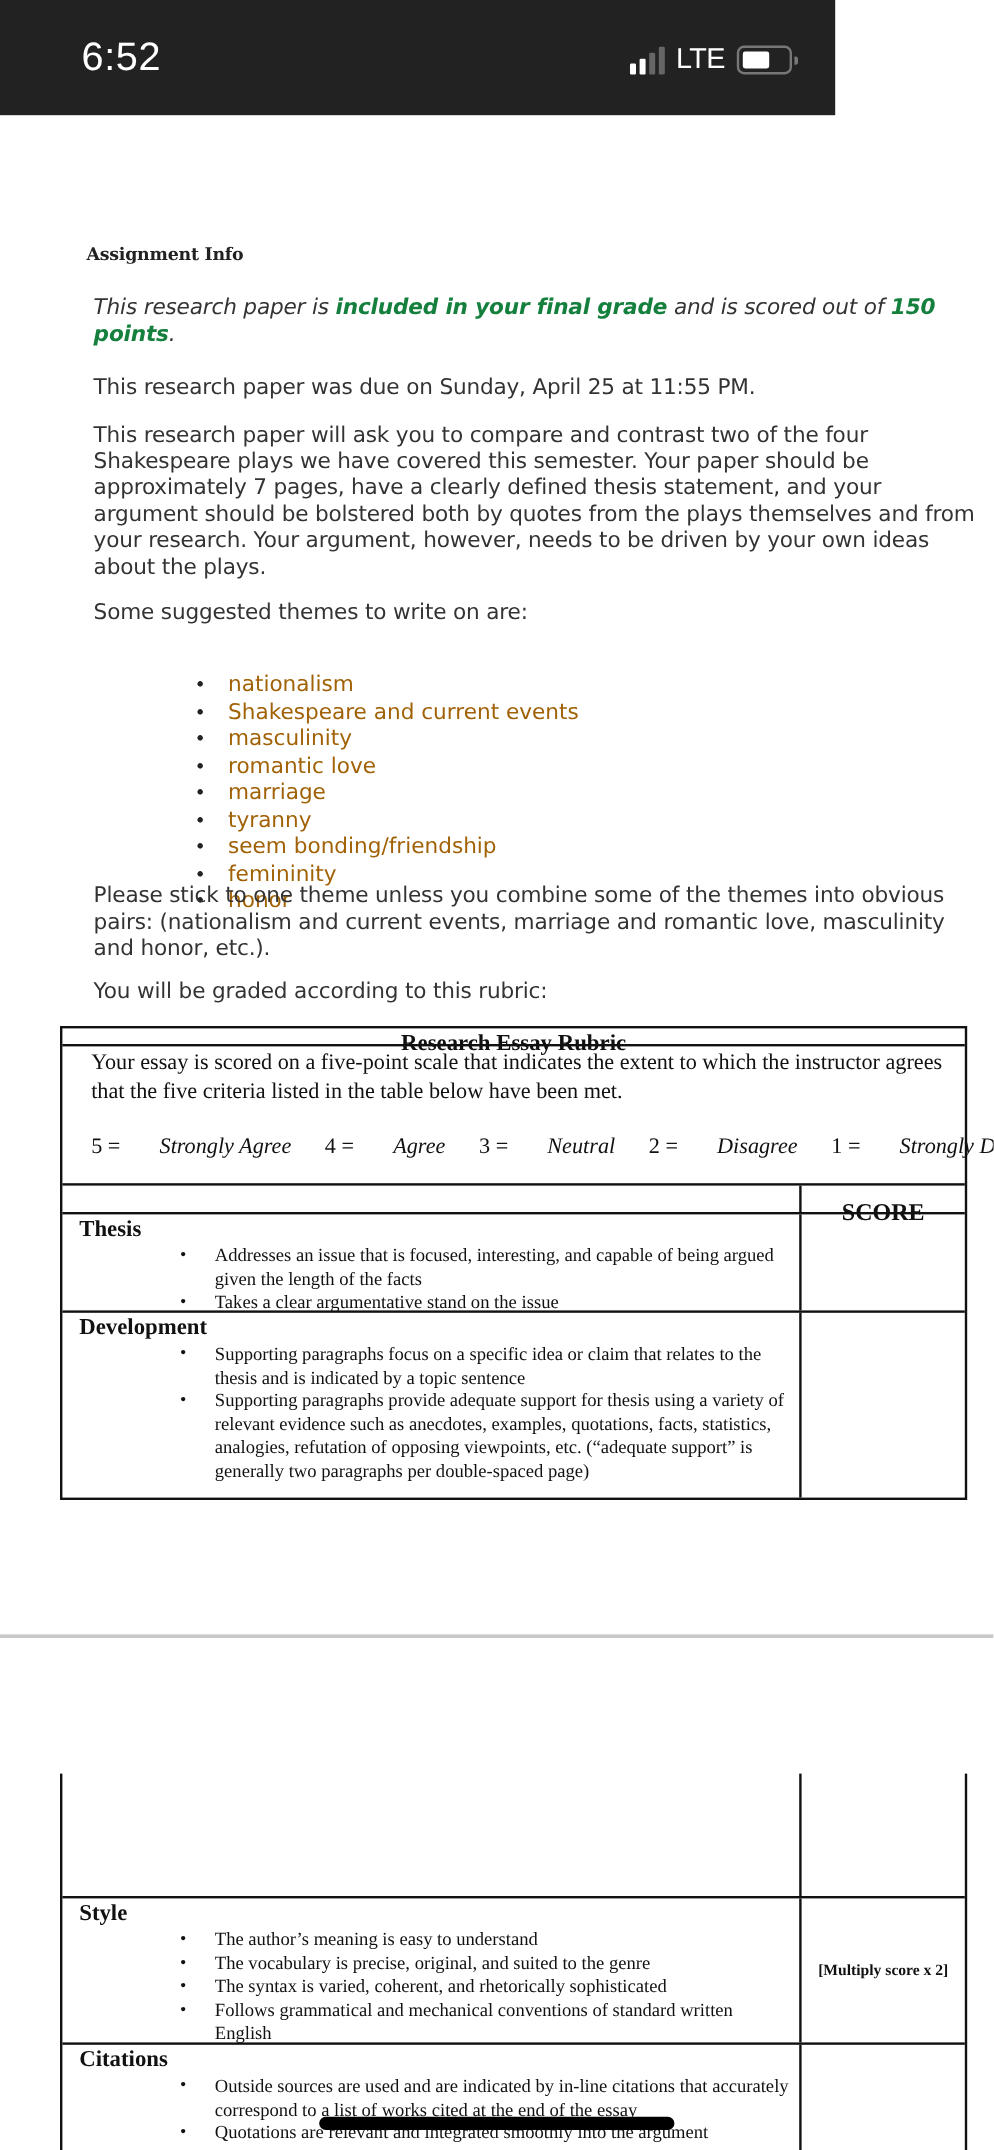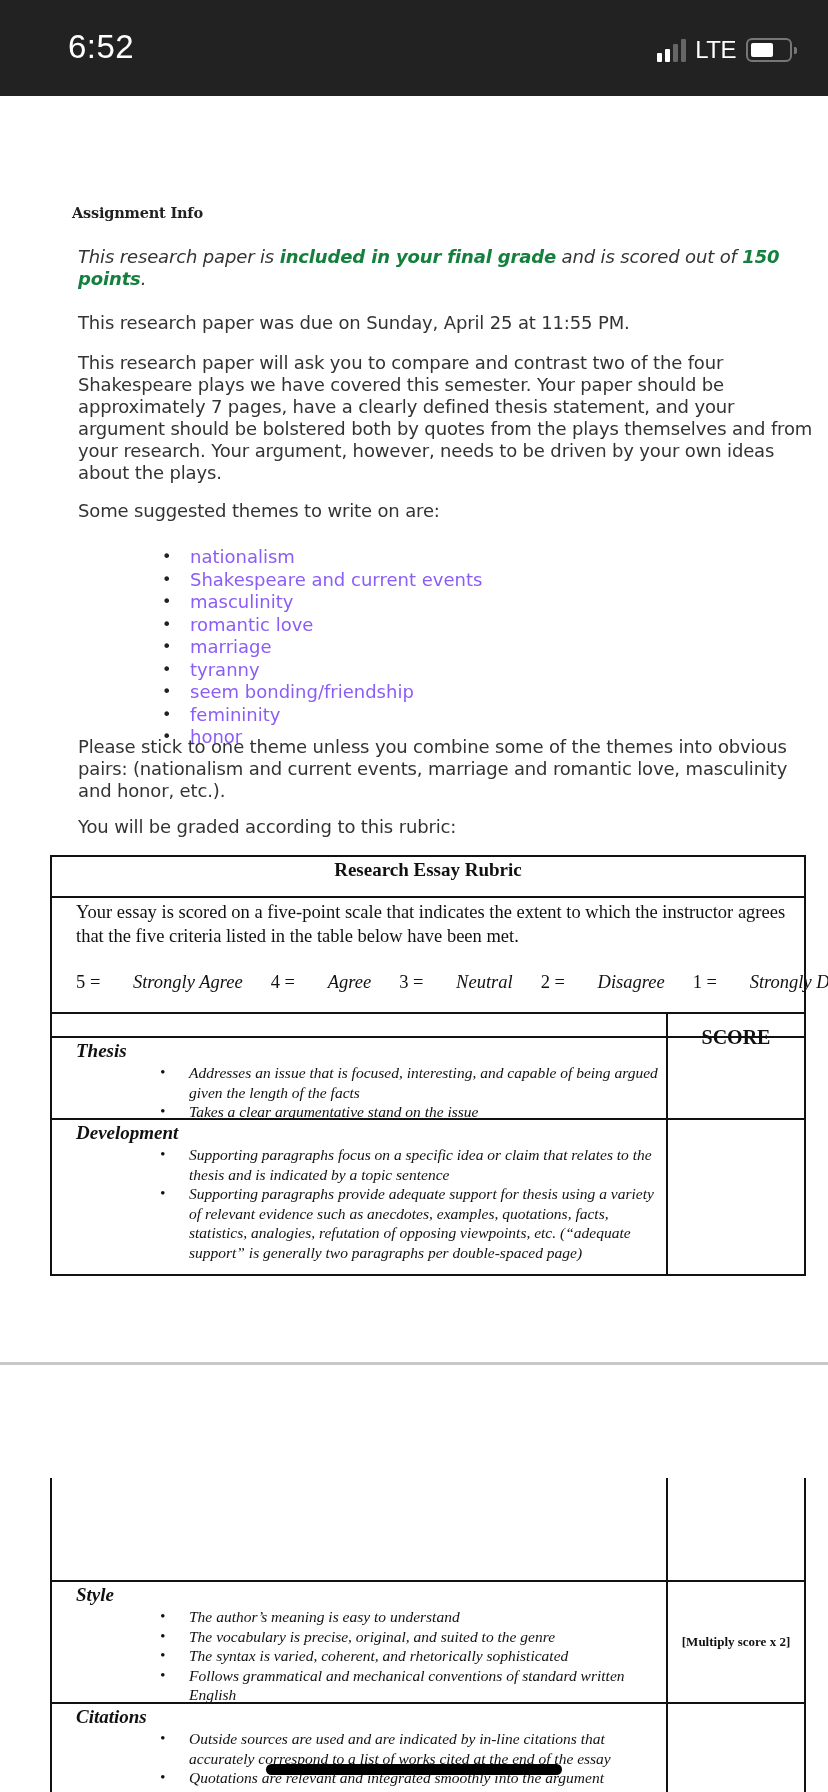--- a/index.html
+++ b/index.html
@@ -1,49 +1,49 @@
 <!DOCTYPE html>
 <html><head>
 <meta charset="utf-8">
 <style>
   * { box-sizing: border-box; margin: 0; padding: 0; }
   html, body { width: 828px; height: 1792px; overflow: hidden; background: #ffffff; }
   body { position: relative; font-family: "DejaVu Sans", sans-serif; color: #333; }
 
-  .status-bar { position: absolute; left: 0; top: 0; width: 828px; height: 96px; background: #222222; }
+  .status-bar { position: absolute; left: 0; top: 0; width: 696px; height: 96px; background: #222222; }
   .status-time { position: absolute; left: 68px; top: 28px; color: #fff; font-family: "Liberation Sans", sans-serif; font-size: 33px; font-weight: 500; letter-spacing: 0.5px; }
   .status-right { position: absolute; right: 36px; top: 36px; display: flex; align-items: center; gap: 6px; }
   .signal { display: flex; align-items: flex-end; gap: 3px; height: 24px; }
   .signal span { width: 5px; border-radius: 1px; display: block; }
   .lte { color: #fff; font-family: "Liberation Sans", sans-serif; font-size: 24px; margin-left: 3px; letter-spacing: -0.5px; }
   .battery { position: relative; width: 46px; height: 24px; border: 2px solid #777; border-radius: 6px; margin-left: 4px; }
   .battery .fill { position: absolute; left: 3px; top: 3px; width: 22px; height: 14px; background: #fff; border-radius: 2px; }
   .battery .nub { position: absolute; right: -7px; top: 7px; width: 3px; height: 7px; background: #777; border-radius: 0 2px 2px 0; }
 
   .assign-title { position: absolute; left: 72px; top: 204px; font-family: "DejaVu Serif", serif; font-weight: bold; font-size: 14.5px; color: #222; letter-spacing: -0.2px; }
 
   .para { position: absolute; left: 78px; width: 740px; font-family: "DejaVu Sans", sans-serif; font-size: 18px; line-height: 22px; color: #333; letter-spacing: -0.15px; }
   .para.italic { font-style: italic; }
   .para b { font-weight: bold; color: #15803d; }
 
-  .themes { position: absolute; left: 162px; top: 546px; list-style: none; font-size: 18px; color: #8b5cf6; }
+  .themes { position: absolute; left: 162px; top: 560px; list-style: none; font-size: 18px; color: #a16207; }
   .themes li { position: relative; padding-left: 28px; height: 22.5px; line-height: 22px; }
   .themes li::before { content: "•"; position: absolute; left: 0; top: 0; font-size: 16px; color: #222; }
 
   .rubric { position: absolute; left: 50px; width: 756px; border-left: 2px solid #111; border-right: 2px solid #111; font-family: "Liberation Serif", "DejaVu Serif", serif; color: #111; }
   .rubric-top { top: 855px; border-top: 2px solid #111; border-bottom: 2px solid #111; }
-  .rubric-title { text-align: center; font-weight: bold; font-size: 19px; height: 41px; line-height: 25px; border-bottom: 2px solid #111; }
+  .rubric-title { text-align: center; font-weight: bold; font-size: 19px; height: 15px; line-height: 25px; border-bottom: 2px solid #111; }
   .rubric-intro { padding: 2px 8px 0 24px; font-size: 18.5px; line-height: 24px; height: 114px; }
   .scale { display: flex; margin-top: 22px; font-size: 18.5px; white-space: nowrap; }
   .scale span { margin-right: 28px; }
   .scale i { font-style: italic; }
 
   .row { display: flex; border-top: 2px solid #111; }
   .row:first-child { border-top: none; }
-  .cell-main { width: 616px; border-right: 2px solid #111; padding: 2px 8px 2px 24px; font-style: italic; }
+  .cell-main { width: 616px; border-right: 2px solid #111; padding: 2px 8px 2px 14px; }
   .cell-score { flex: 1; display: flex; align-items: center; justify-content: center; font-weight: bold; }
   .head-row { height: 24px; border-top: 2px solid #111; }
   .head-row .cell-score { font-size: 20px; align-items: flex-start; padding-top: 12px; line-height: 22px; }
 
   .crit-name { font-weight: bold; font-size: 19px; line-height: 22px; }
   .crit-list { list-style: none; margin-left: 84px; margin-top: 1px; font-size: 15.5px; line-height: 19.5px; }
   .crit-list li { position: relative; padding-left: 29px; }
   .crit-list li::before { content: "•"; position: absolute; left: 0; top: 0; font-size: 15px; }
 
   .multiply { font-size: 13px; }

